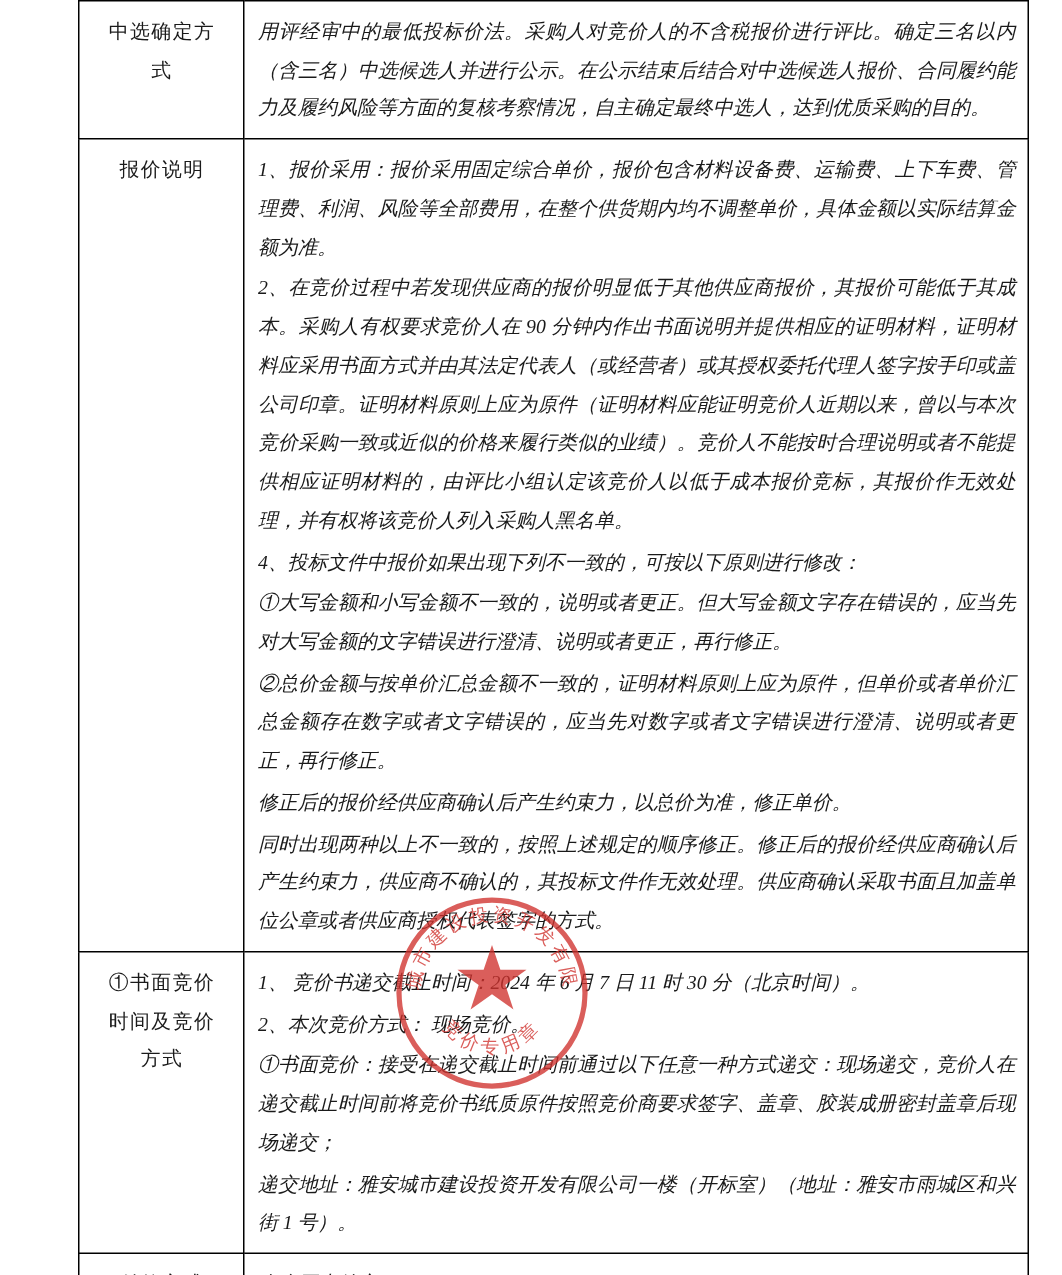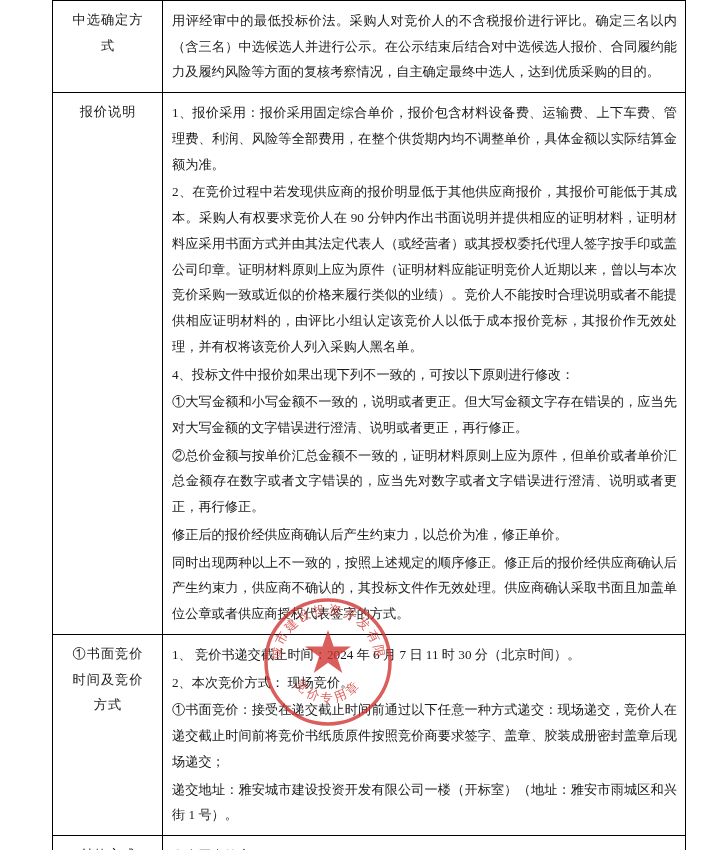--- a/index.html
+++ b/index.html
@@ -38,27 +38,27 @@
   td.label {
     width: 92px;
     text-align: center;
     letter-spacing: 1px;
     padding-left: 4px;
     padding-right: 4px;
   }
   td.label .lbl-line {
     display: block;
     text-align: center;
-    font-family: Liberation Mono, monospace;
   }
   td.body p {
     margin: 0 0 0 0;
     text-indent: 0;
     text-align: justify;
     text-justify: inter-ideograph;
+    font-style: italic;
   }
   td.body p + p {
     margin-top: 2px;
   }
   .tight { line-height: 1.9; margin-left: 28px; }
   
   .seal {
     position: absolute;
     left: 262px;
     top: 596px;

